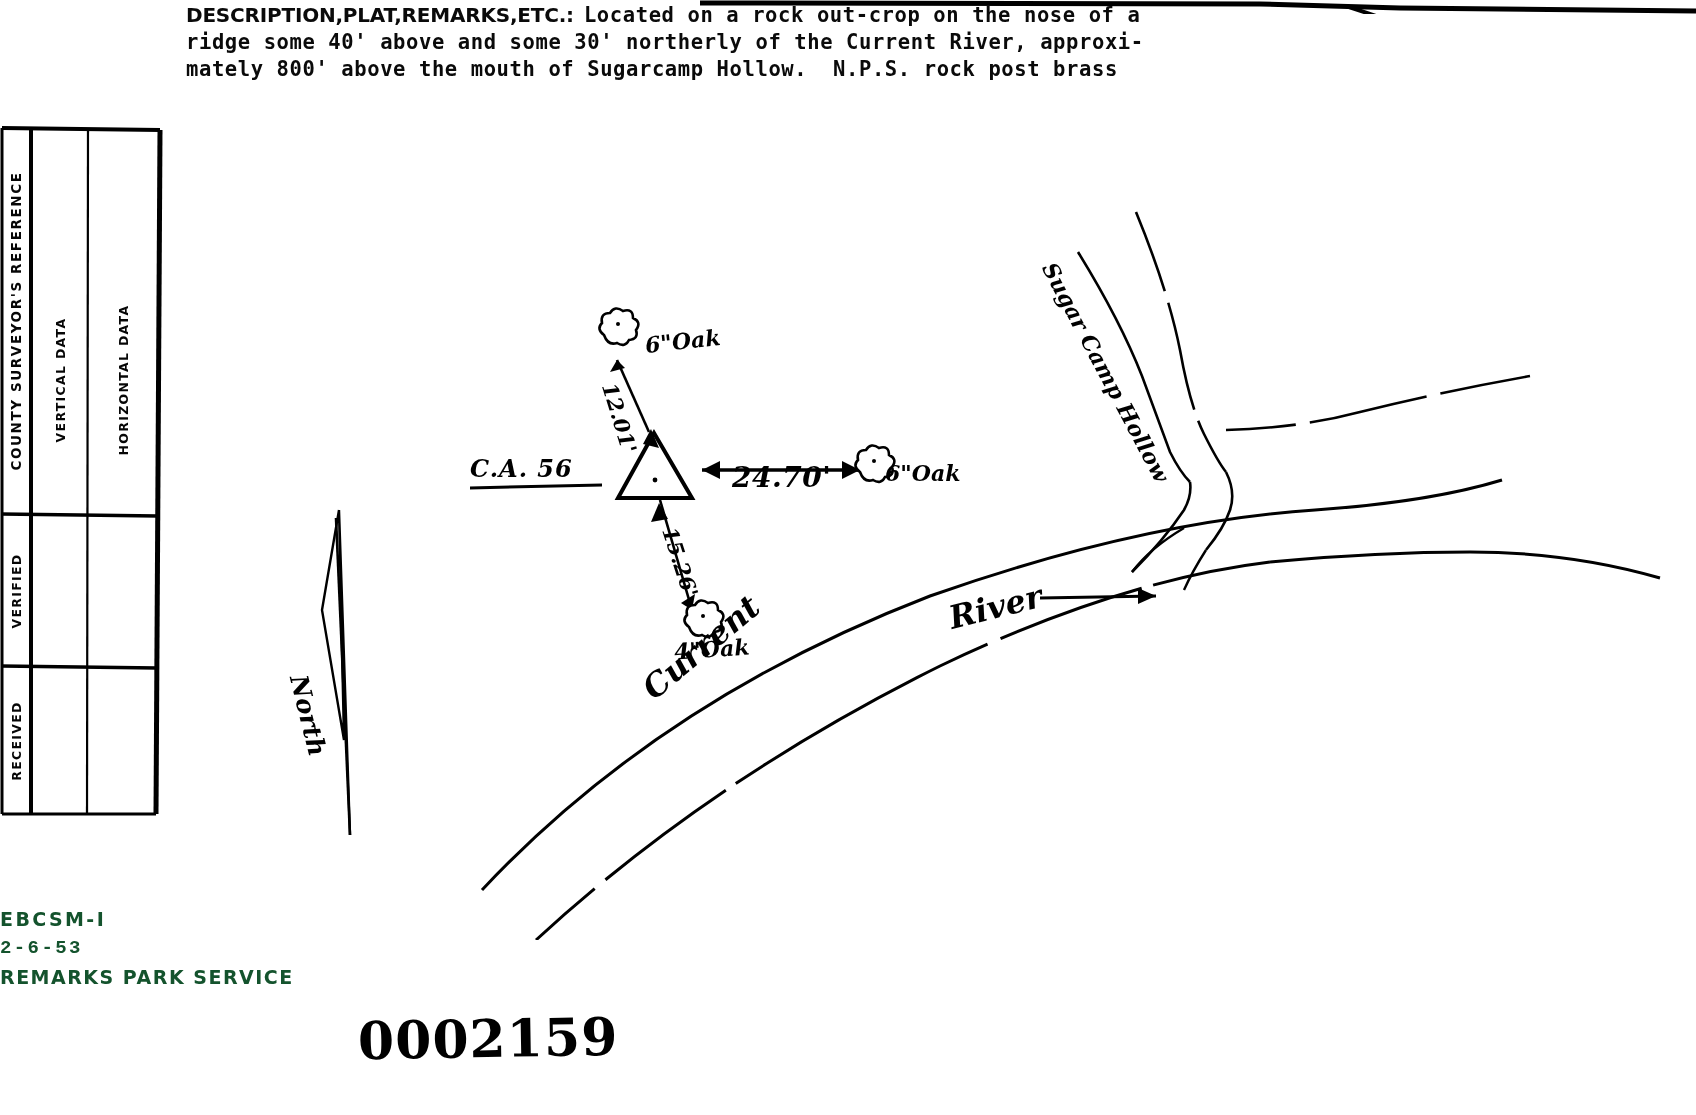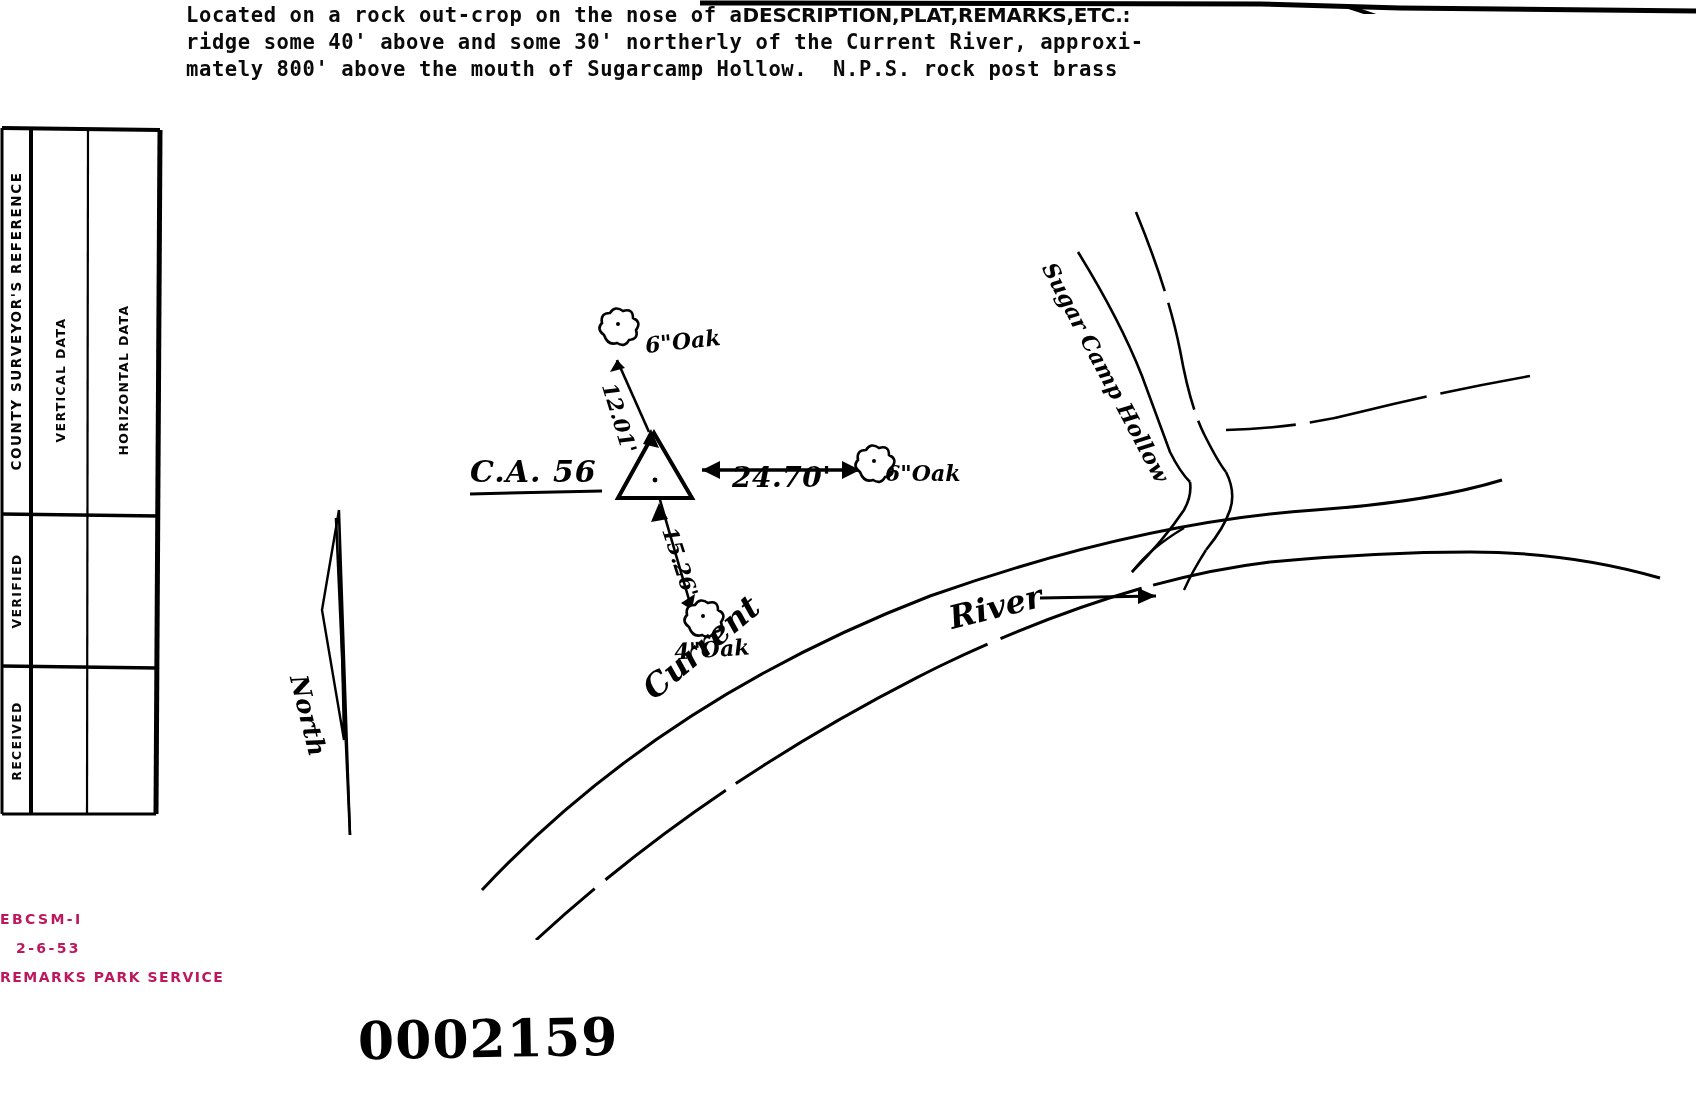--- a/index.html
+++ b/index.html
@@ -104,21 +104,21 @@
     font-family: "DejaVu Serif", serif;
     font-style: italic;
     font-weight: 700;
     color: #000000;
     white-space: nowrap;
   }
 
   #label-station {
     left: 230px;
     top: 274px;
-    font-size: 30px;
+    font-size: 24px;
     letter-spacing: 1px;
   }
   #label-station .underline-rule {
     display: block;
     height: 3px;
     background: #000;
     margin-top: 2px;
     width: 132px;
     transform: skewY(-1.2deg);
   }
@@ -191,28 +191,28 @@
 
   
   #footer-block {
     position: absolute;
     left: 0px;
     top: 905px;
     width: 340px;
   }
   .footer-line {
     font-family: "DejaVu Sans", sans-serif;
-    font-size: 14px;
+    font-size: 19px;
     font-weight: 700;
     letter-spacing: 2.4px;
     line-height: 29px;
     white-space: nowrap;
-    color: #be185d;
-  }
-  .footer-line.indent { padding-left: 16px; }
+    color: #14532d;
+  }
+  .footer-line.indent { padding-left: 0; font-family: Liberation Mono, monospace; }
   #footer-agency { letter-spacing: 1.5px; }
 
   #stamp-number {
     position: absolute;
     left: 358px;
     top: 1008px;
     font-family: "DejaVu Serif", serif;
     font-size: 52px;
     font-weight: 700;
     letter-spacing: 1px;
@@ -227,22 +227,22 @@
 
   <div id="top-rule">
     <svg width="996" height="14" viewBox="0 0 996 14" xmlns="http://www.w3.org/2000/svg">
       <path d="M0 3 L560 4 L700 8 L996 11" stroke="#000" stroke-width="5" fill="none"></path>
       <path d="M646 6 L706 26" stroke="#000" stroke-width="4" fill="none"></path>
     </svg>
   </div>
 
   <div id="description-block">
     <div id="desc-row-1">
+      <span class="desc-line head desc-head-label">DESCRIPTION,PLAT,REMARKS,ETC.:</span>
       <span class="desc-line">Located on a rock out-crop on the nose of a</span>
-      <span class="desc-line head desc-head-label">DESCRIPTION,PLAT,REMARKS,ETC.:</span>
     </div>
     <div class="desc-line">ridge some 40' above and some 30' northerly of the Current River, approxi-</div>
     <div class="desc-line">mately 800' above the mouth of Sugarcamp Hollow.  N.P.S. rock post brass</div>
   </div>
 
   <div id="form-table">
 
     <svg class="tbl-outer" width="166" height="690" viewBox="0 0 166 690" xmlns="http://www.w3.org/2000/svg">
 
       <path d="M2 2 L160 4" stroke="#000" stroke-width="4" fill="none"></path>

